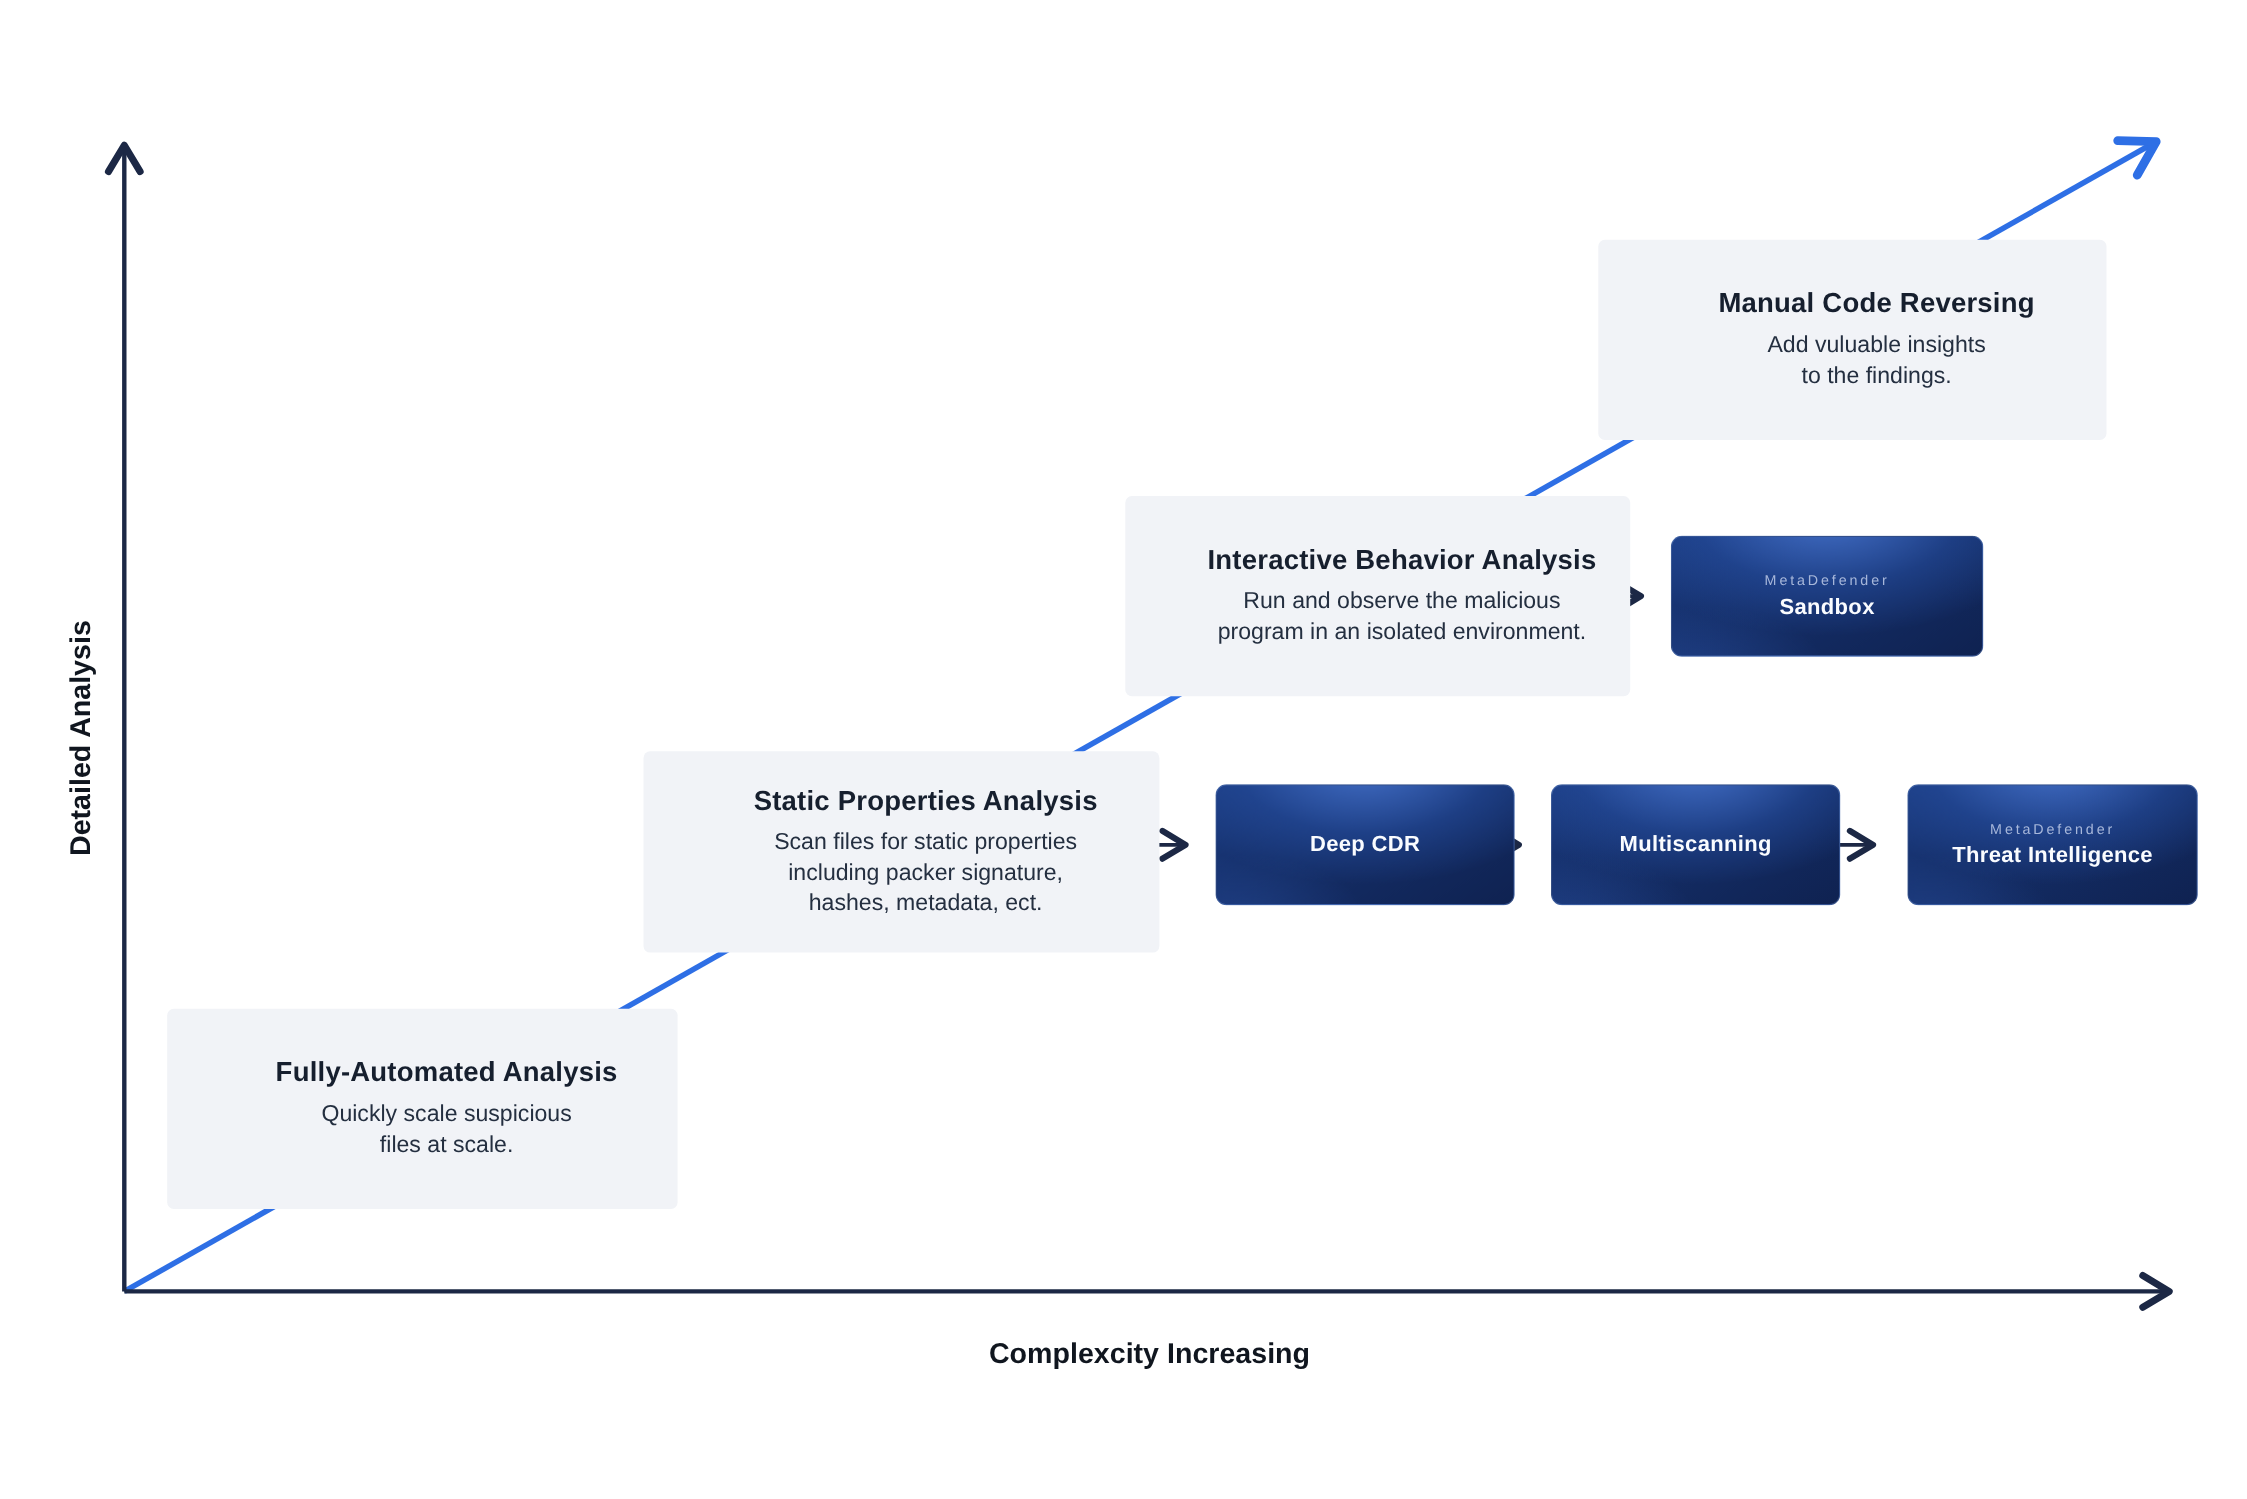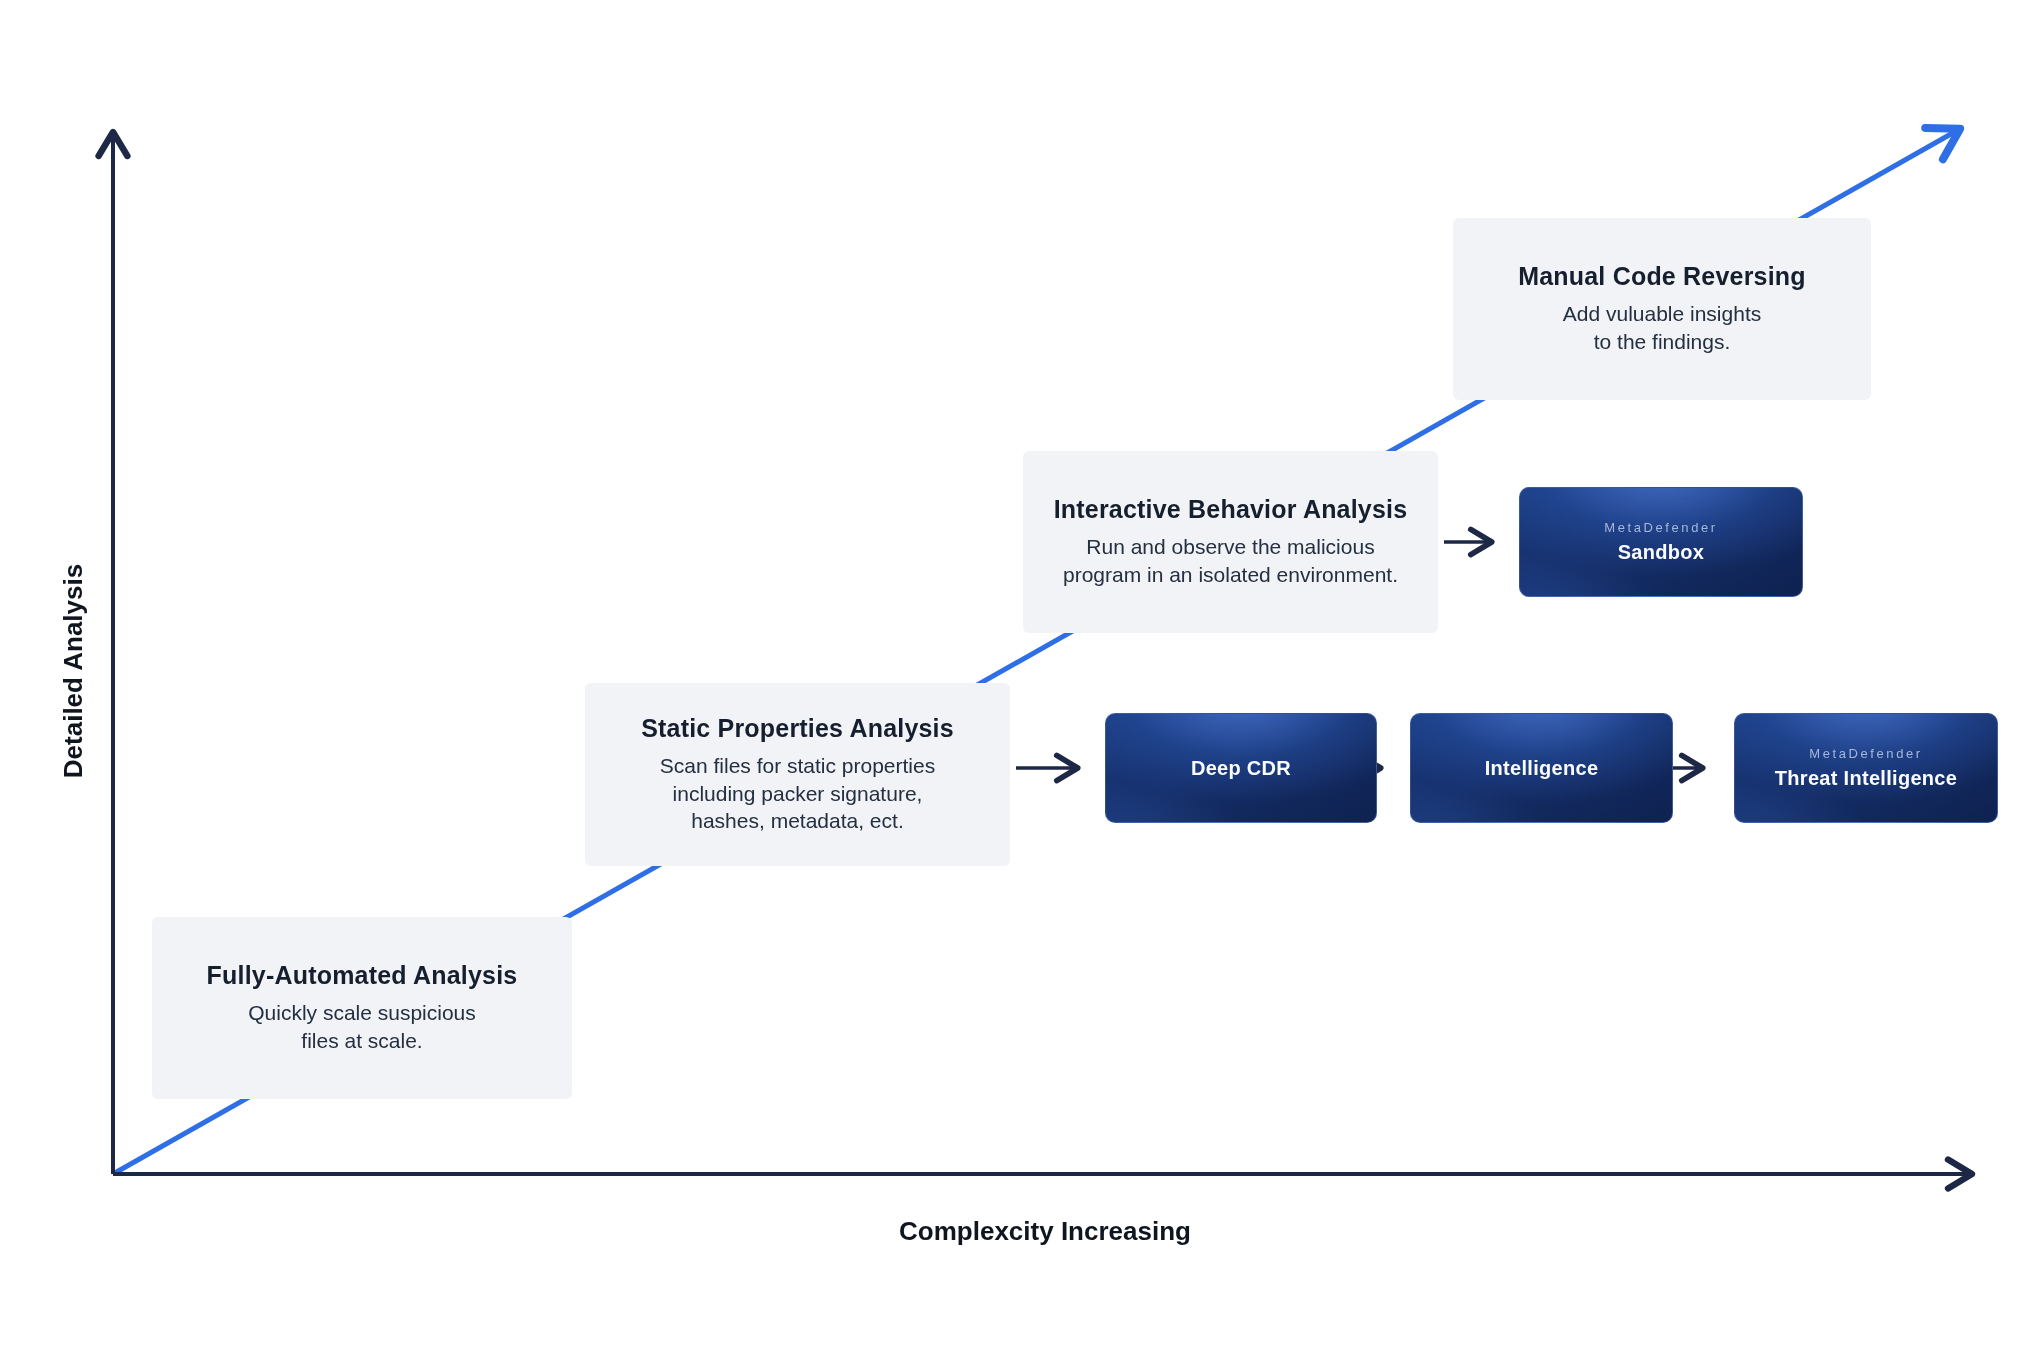--- a/index.html
+++ b/index.html
@@ -21,20 +21,21 @@
   .stage-card {
     position: absolute;
     z-index: 2;
     background: #F1F3F7;
     border-radius: 6px;
     display: flex;
     flex-direction: column;
     align-items: center;
     justify-content: center;
     text-align: center;
+    padding-left: 44px;
   }
   .stage-title {
     font-size: 25px;
     font-weight: 700;
     color: #161F2E;
     letter-spacing: 0.2px;
     margin-bottom: 9px;
   }
   .stage-desc {
     font-size: 21px;
@@ -158,21 +159,21 @@
     <div class="stage-title">Manual Code Reversing</div>
     <div class="stage-desc">Add vuluable insights
 to the findings.</div>
   </div>
 
   <div class="product-card" id="prod-deep-cdr">
     <div class="product-name">Deep CDR</div>
   </div>
 
   <div class="product-card" id="prod-multiscanning">
-    <div class="product-name">Intelligence</div>
+    <div class="product-name">Multiscanning</div>
   </div>
 
   <div class="product-card" id="prod-threat-intel">
     <div class="product-brand">MetaDefender</div>
     <div class="product-name">Threat Intelligence</div>
   </div>
 
   <div class="product-card" id="prod-sandbox">
     <div class="product-brand">MetaDefender</div>
     <div class="product-name">Sandbox</div>

